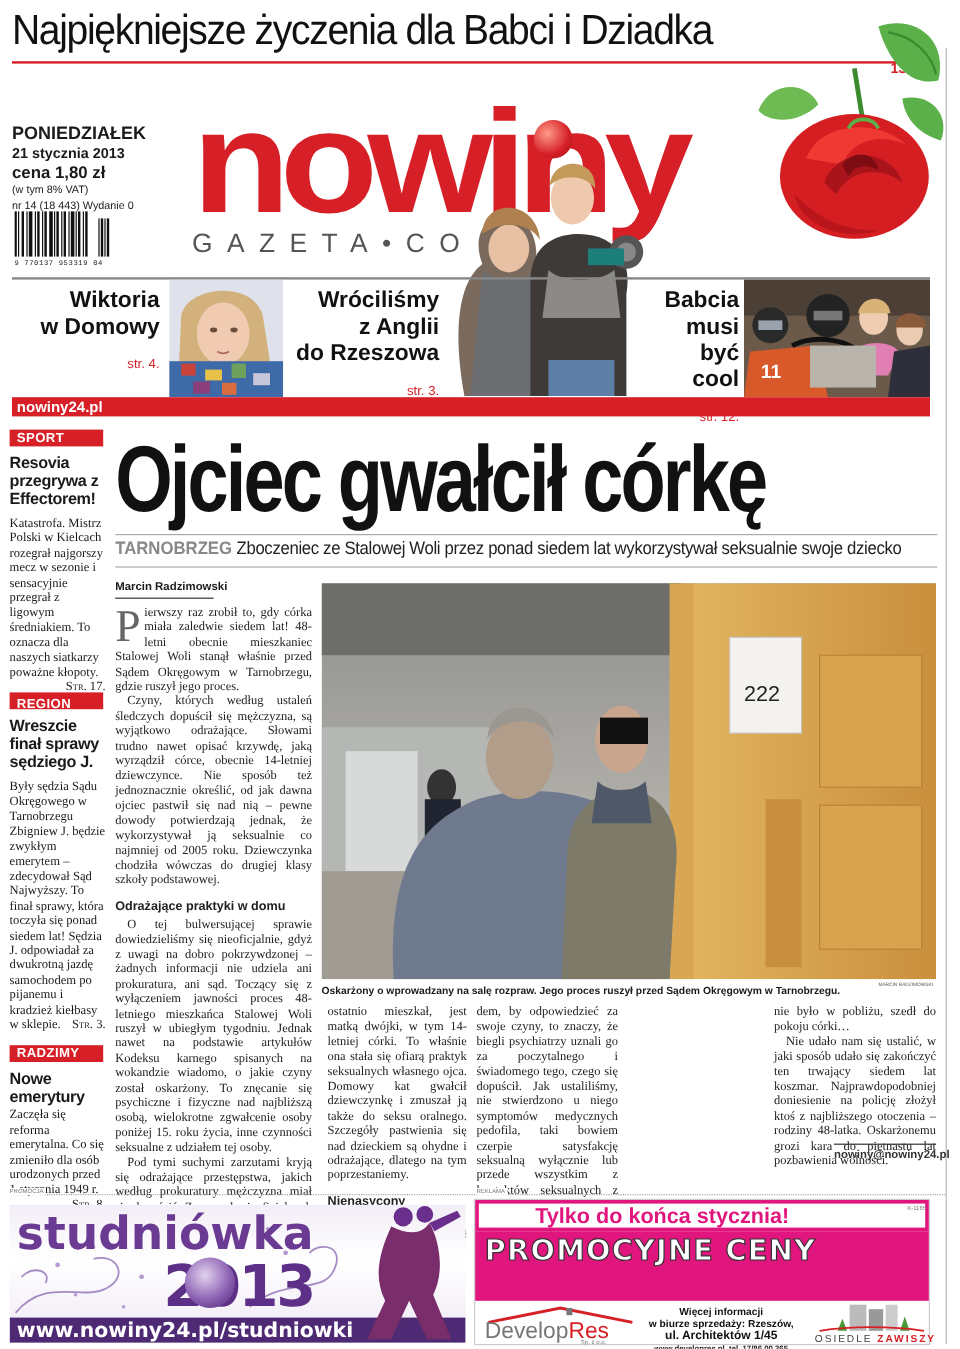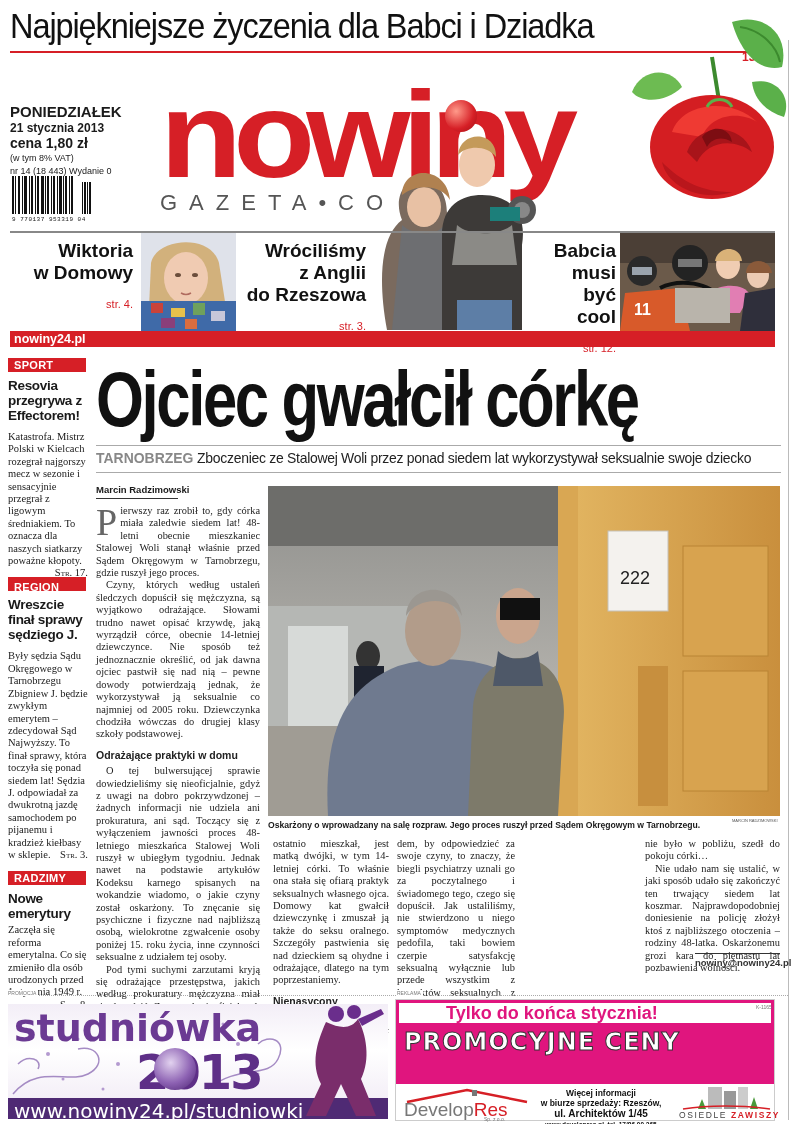--- a/index.html
+++ b/index.html
@@ -96,21 +96,21 @@
   
   #ads-rule { left: 8px; top: 995px; width: 780px; height: 1px; border-top: 1px dotted #aaa; }
   #promo-label { left: 8px; top: 990px; font-family: "Liberation Sans", sans-serif; font-size: 5px; color: #777; background: #fff; padding-right: 2px; }
   #ad-label { left: 397px; top: 990px; font-family: "Liberation Sans", sans-serif; font-size: 5px; color: #777; background: #fff; padding-right: 2px; }
 
   #ad-studniowka { left: 8px; top: 1004px; width: 380px; height: 115px; background: linear-gradient(180deg, #f3eef7, #ffffff 40%, #efe8f4); overflow: hidden; }
   #studn-title { left: 6px; top: 2px; font-family: "DejaVu Sans", sans-serif; font-weight: 700; font-size: 38px; color: #6b3a93; letter-spacing: 0px; }
   #studn-year { left: 128px; top: 40px; font-family: "DejaVu Sans", sans-serif; font-weight: 700; font-size: 48px; color: #5e2f87; letter-spacing: -2px; }
   #studn-ball { left: 146px; top: 44px; width: 42px; height: 42px; border-radius: 50%; background: radial-gradient(circle at 40% 35%, #e2d2ef, #8d62b3 55%, #4a2270); }
   #studn-url-bar { left: 0; top: 94px; width: 380px; height: 21px; background: #4f2a74; }
-  #studn-url { left: 6px; top: 95px; color: #fff; font-family: "DejaVu Sans", sans-serif; font-weight: 400; font-size: 20px; }
+  #studn-url { left: 6px; top: 95px; color: #fff; font-family: "DejaVu Sans", sans-serif; font-weight: 700; font-size: 17px; }
   #studn-dancers { left: 288px; top: 0; width: 95px; height: 115px; }
 
   #ad-develop { left: 395px; top: 999px; width: 380px; height: 122px; border: 1px solid #ccc; }
   #dev-top { left: 0; top: 0; width: 378px; height: 26px; background: #fff; border: 3px solid #e0157e; }
   #dev-top span { position: absolute; left: 3px; top: 0px; font-family: "Liberation Sans", sans-serif; font-weight: 700; font-size: 18px; color: #e0157e; white-space: nowrap; margin-left: 44px; }
   #dev-code { left: 360px; top: 4px; font-size: 5px; color: #777; font-family: "Liberation Sans", sans-serif; }
   #dev-pink { left: 0; top: 26px; width: 378px; height: 58px; background: #e0157e; }
   #dev-line1 { left: 8px; top: 28px; font-family: "DejaVu Sans", sans-serif; font-weight: 700; font-size: 24px; color: #fff; white-space: nowrap; -webkit-text-stroke: 1px #333; letter-spacing: 1px; }
   #dev-line2 { left: 98px; top: 54px; font-family: "DejaVu Sans", sans-serif; font-weight: 700; font-size: 24px; color: #fff; white-space: nowrap; -webkit-text-stroke: 1px #333; letter-spacing: 1px; }
   #dev-logo { left: 6px; top: 88px; width: 130px; height: 34px; }

